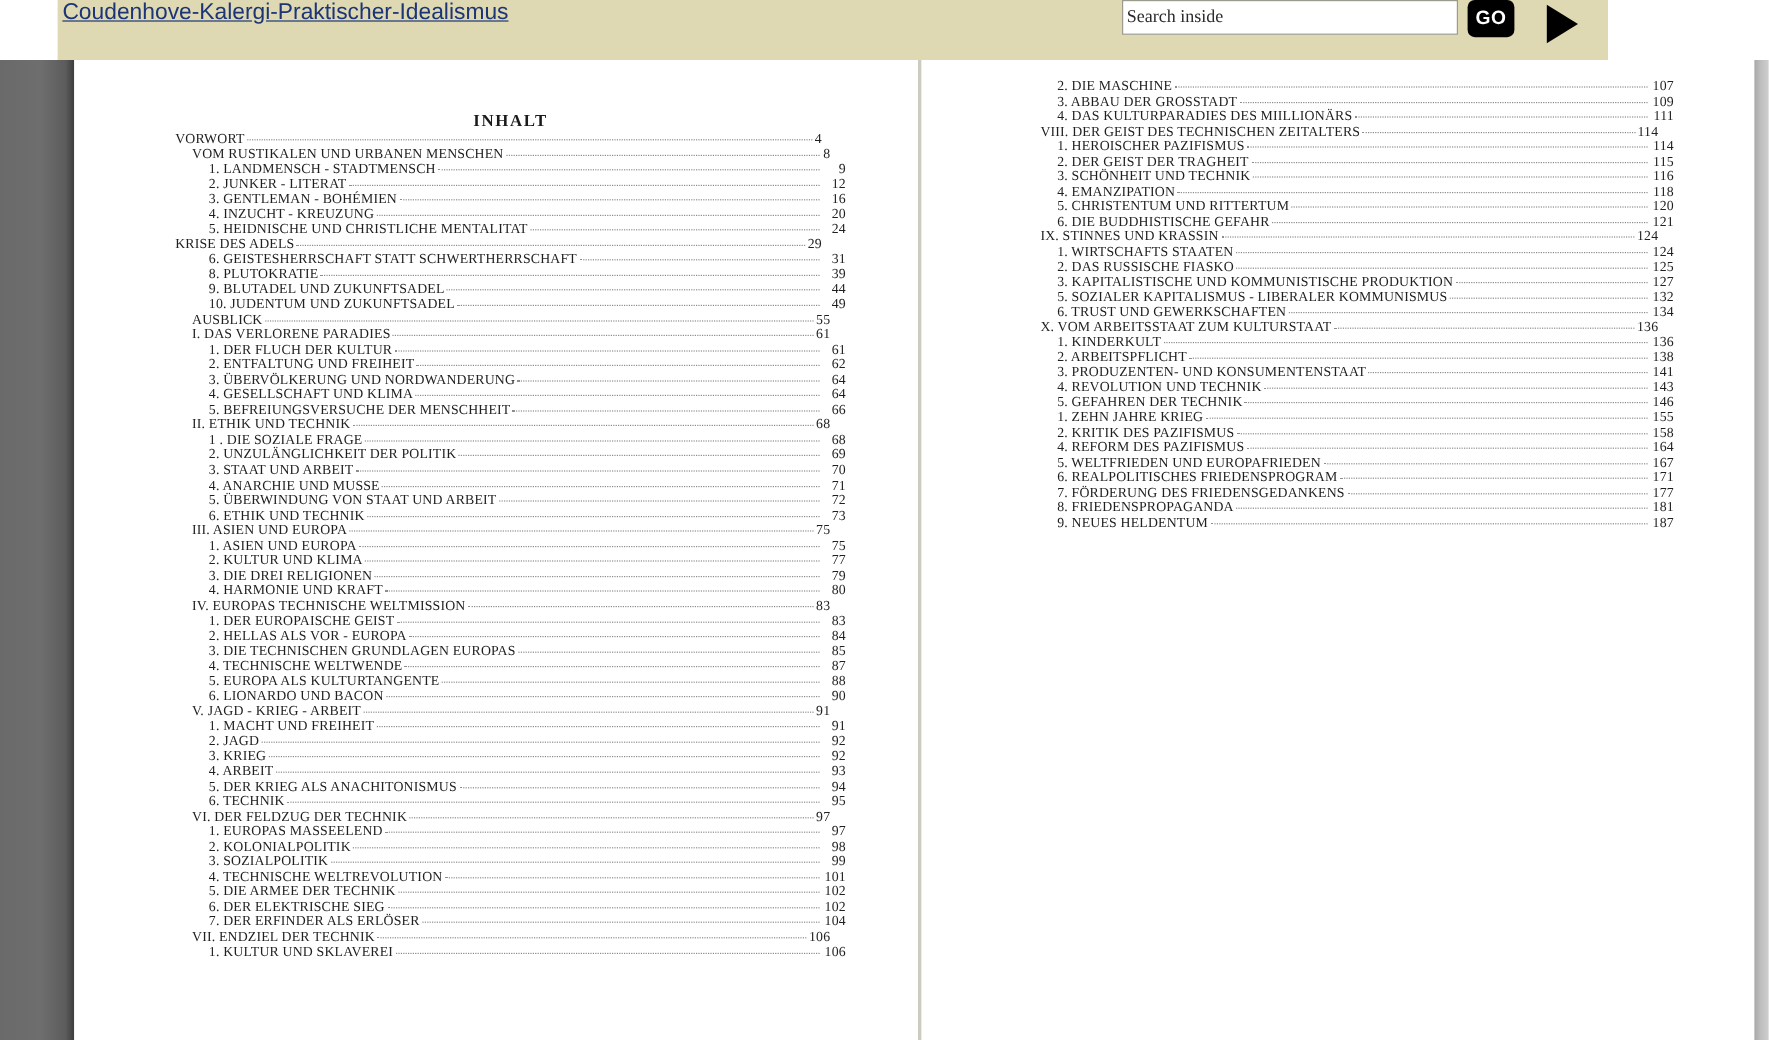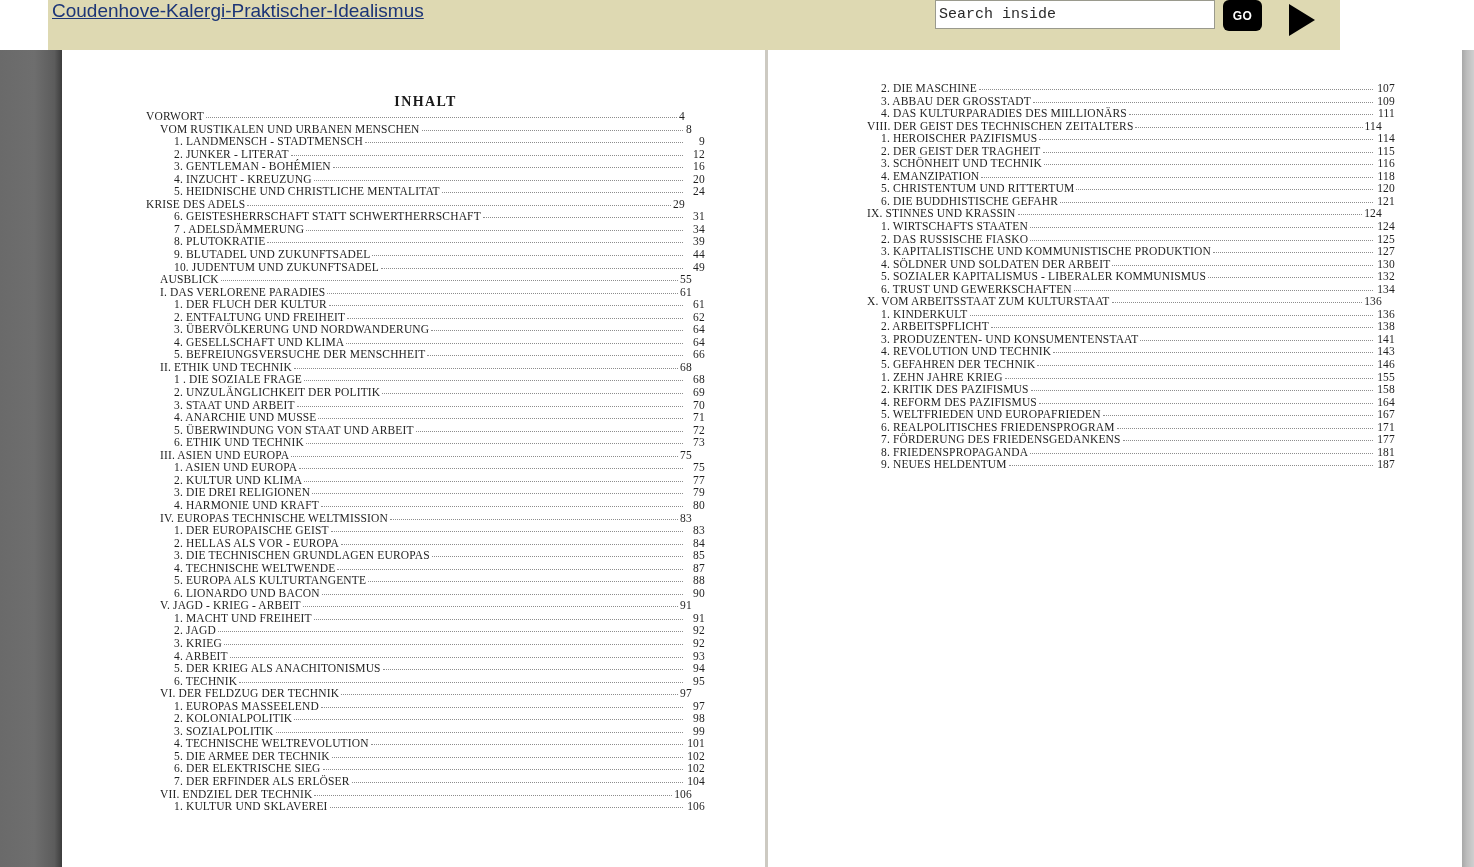--- a/index.html
+++ b/index.html
@@ -30,37 +30,37 @@
     white-space: nowrap;
     cursor: pointer;
   }
   #toolbar-spacer { flex: 1 1 auto; }
 
   #search-input {
     width: 280px;
     height: 29px;
     background: #ffffff;
     border: 1px solid #9a9a8d;
-    font-family: Liberation Mono, monospace;
+    font-family: Liberation Serif, serif;
     font-size: 15px;
     color: #be185d;
     padding: 0 3px;
     outline: none;
   }
   #search-input::placeholder { color: #2a2a2a; opacity: 1; }
 
   #go-button {
     margin-left: 8px;
     width: 39px; height: 31px;
     background: #000000;
     color: #ffffff;
     border: none;
     border-radius: 6px;
     font-family: "Liberation Sans", sans-serif;
-    font-size: 12px;
+    font-size: 16px;
     font-weight: bold;
     letter-spacing: 0.5px;
     cursor: pointer;
   }
 
   #play-button {
     margin-left: 22px;
     margin-right: 22px;
     width: 34px; height: 40px;
     display: flex;
@@ -247,25 +247,20 @@
               <span class="toc-label">KRISE DES ADELS</span>
               <span class="toc-dots"></span>
               <span class="toc-page">29</span>
             </li>
             <li class="toc-row lvl2">
               <span class="toc-label">6. GEISTESHERRSCHAFT STATT SCHWERTHERRSCHAFT</span>
               <span class="toc-dots"></span>
               <span class="toc-page">31</span>
             </li>
             <li class="toc-row lvl2">
-              <span class="toc-label">7 . ADELSDÄMMERUNG</span>
-              <span class="toc-dots"></span>
-              <span class="toc-page">34</span>
-            </li>
-            <li class="toc-row lvl2">
               <span class="toc-label">8. PLUTOKRATIE</span>
               <span class="toc-dots"></span>
               <span class="toc-page">39</span>
             </li>
             <li class="toc-row lvl2">
               <span class="toc-label">9. BLUTADEL UND ZUKUNFTSADEL</span>
               <span class="toc-dots"></span>
               <span class="toc-page">44</span>
             </li>
             <li class="toc-row lvl2">
@@ -488,21 +483,21 @@
               <span class="toc-dots"></span>
               <span class="toc-page">106</span>
             </li>
           </ul>
       </div>
     </div>
 
     <div id="spine"></div>
 
     <div class="page" id="page-right">
-      <div class="page-inner" style="padding-top:32px; padding-left:85px; padding-right:67px;">
+      <div class="page-inner" style="padding-top:16px; padding-left:85px; padding-right:67px;">
         <ul class="toc" id="toc-right">
             <li class="toc-row lvl2">
               <span class="toc-label">2. DIE MASCHINE</span>
               <span class="toc-dots"></span>
               <span class="toc-page">107</span>
             </li>
             <li class="toc-row lvl2">
               <span class="toc-label">3. ABBAU DER GROSSTADT</span>
               <span class="toc-dots"></span>
               <span class="toc-page">109</span>
@@ -559,25 +554,20 @@
             </li>
             <li class="toc-row lvl2">
               <span class="toc-label">2. DAS RUSSISCHE FIASKO</span>
               <span class="toc-dots"></span>
               <span class="toc-page">125</span>
             </li>
             <li class="toc-row lvl2">
               <span class="toc-label">3. KAPITALISTISCHE UND KOMMUNISTISCHE PRODUKTION</span>
               <span class="toc-dots"></span>
               <span class="toc-page">127</span>
-            </li>
-            <li class="toc-row lvl2">
-              <span class="toc-label">4. SÖLDNER UND SOLDATEN DER ARBEIT</span>
-              <span class="toc-dots"></span>
-              <span class="toc-page">130</span>
             </li>
             <li class="toc-row lvl2">
               <span class="toc-label">5. SOZIALER KAPITALISMUS - LIBERALER KOMMUNISMUS</span>
               <span class="toc-dots"></span>
               <span class="toc-page">132</span>
             </li>
             <li class="toc-row lvl2">
               <span class="toc-label">6. TRUST UND GEWERKSCHAFTEN</span>
               <span class="toc-dots"></span>
               <span class="toc-page">134</span>

